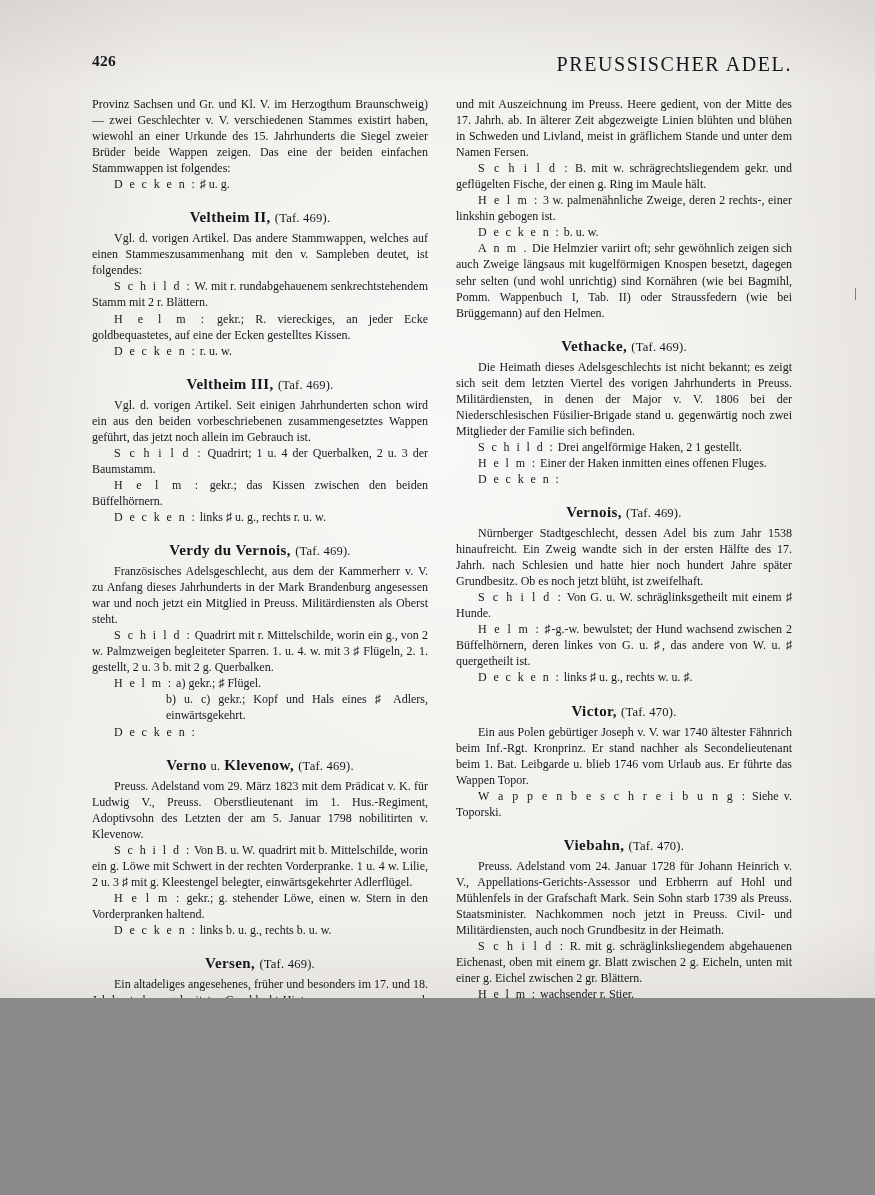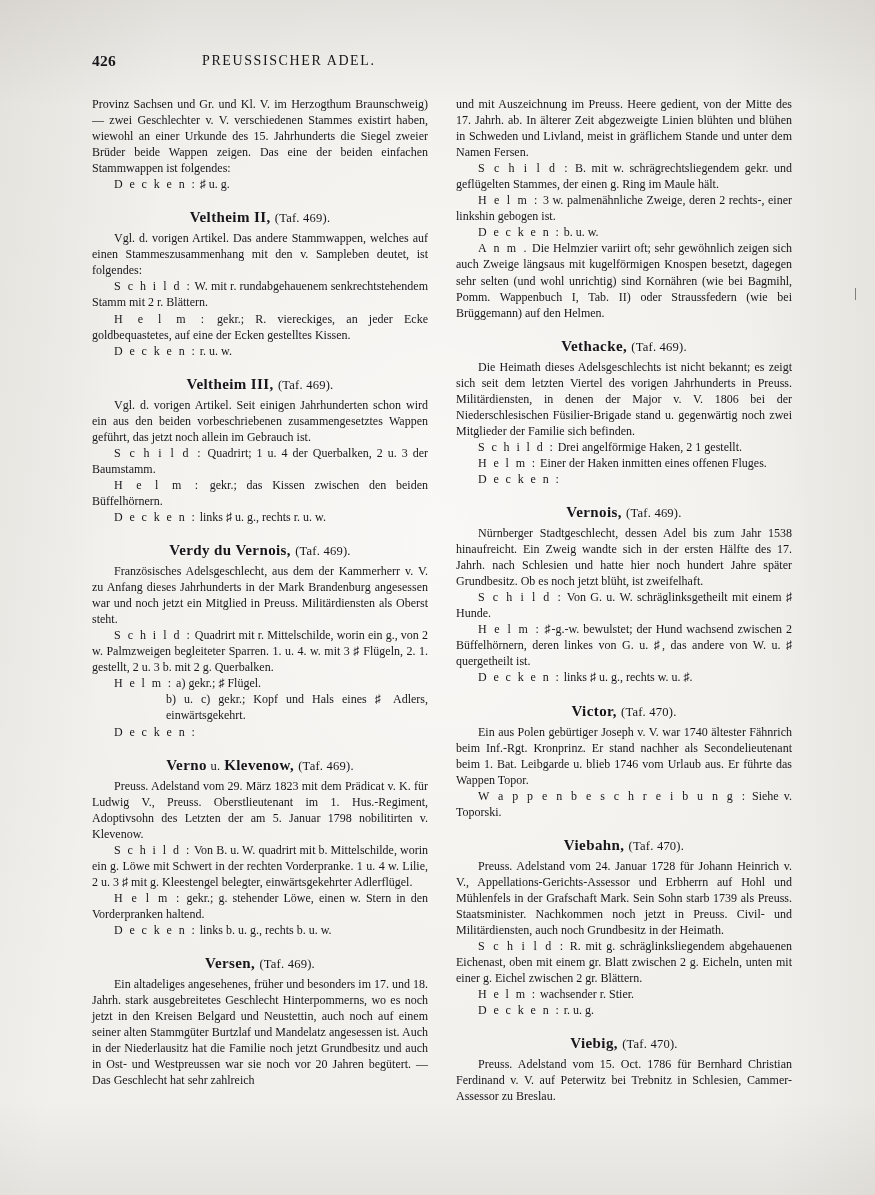--- a/index.html
+++ b/index.html
@@ -4,21 +4,21 @@
 <title>Preussischer Adel — Seite 426</title>
 <style>
   html, body {
     margin: 0;
     padding: 0;
     background: #8a8a8a;
   }
   .page {
     position: relative;
     width: 875px;
-    height: 1195px;
+    height: 998px;
     margin: 0 auto;
     background: #f2f0ec;
     overflow: hidden;
     font-family: "Liberation Serif", "DejaVu Serif", serif;
     color: #17161a;
     box-sizing: border-box;
   }
   
   .paper-texture {
     position: absolute;
@@ -45,22 +45,22 @@
     top: 0;
     font-size: 15.5px;
     font-weight: bold;
     letter-spacing: 0.2px;
   }
   .running-title {
     position: absolute;
     left: 0;
     right: 0;
     top: 1px;
-    text-align: left;
-    font-size: 14px;
+    text-align: right;
+    font-size: 20px;
     letter-spacing: 1.6px;
     padding-left: 110px;
     font-weight: normal;
   }
 
   .columns {
     position: absolute;
     left: 92px;
     top: 96px;
     width: 700px;
@@ -164,21 +164,21 @@
       <p class="hang"><span class="kw">D e c k e n :</span><span> links b. u. g., rechts b. u. w.</span></p>
 
       <h2 class="section"><span>Versen,</span> <span class="taf">(Taf. 469).</span></h2>
       <p class="indent">Ein altadeliges angesehenes, früher und besonders im 17. und 18. Jahrh. stark ausgebreitetes Geschlecht Hinterpommerns, wo es noch jetzt in den Kreisen Belgard und Neustettin, auch noch auf einem seiner alten Stammgüter Burtzlaf und Mandelatz angesessen ist. Auch in der Niederlausitz hat die Familie noch jetzt Grundbesitz und auch in Ost- und Westpreussen war sie noch vor 20 Jahren begütert. — Das Geschlecht hat sehr zahlreich</p>
 
     </div>
 
     <div class="col">
 
       <p class="noindent">und mit Auszeichnung im Preuss. Heere gedient, von der Mitte des 17. Jahrh. ab. In älterer Zeit abgezweigte Linien blühten und blühen in Schweden und Livland, meist in gräflichem Stande und unter dem Namen Fersen.</p>
-      <p class="hang"><span class="kw">S c h i l d :</span><span> B. mit w. schrägrechtsliegendem gekr. und geflügelten Stammes, der einen g. Ring im Maule hält.</span></p>
+      <p class="hang"><span class="kw">S c h i l d :</span><span> B. mit w. schrägrechtsliegendem gekr. und geflügelten Fische, der einen g. Ring im Maule hält.</span></p>
       <p class="hang"><span class="kw">H e l m :</span><span> 3 w. palmenähnliche Zweige, deren 2 rechts-, einer linkshin gebogen ist.</span></p>
       <p class="hang"><span class="kw">D e c k e n :</span><span> b. u. w.</span></p>
       <p class="hang"><span class="kw">A n m .</span><span> Die Helmzier variirt oft; sehr gewöhnlich zeigen sich auch Zweige längsaus mit kugelförmigen Knospen besetzt, dagegen sehr selten (und wohl unrichtig) sind Kornähren (wie bei Bagmihl, Pomm. Wappenbuch I, Tab. II) oder Straussfedern (wie bei Brüggemann) auf den Helmen.</span></p>
 
       <h2 class="section"><span>Vethacke,</span> <span class="taf">(Taf. 469).</span></h2>
       <p class="indent">Die Heimath dieses Adelsgeschlechts ist nicht bekannt; es zeigt sich seit dem letzten Viertel des vorigen Jahrhunderts in Preuss. Militärdiensten, in denen der Major v. V. 1806 bei der Niederschlesischen Füsilier-Brigade stand u. gegenwärtig noch zwei Mitglieder der Familie sich befinden.</p>
       <p class="hang"><span class="kw">S c h i l d :</span><span> Drei angelförmige Haken, 2 1 gestellt.</span></p>
       <p class="hang"><span class="kw">H e l m :</span><span> Einer der Haken inmitten eines offenen Fluges.</span></p>
       <p class="hang"><span class="kw">D e c k e n :</span><span></span></p>
 

